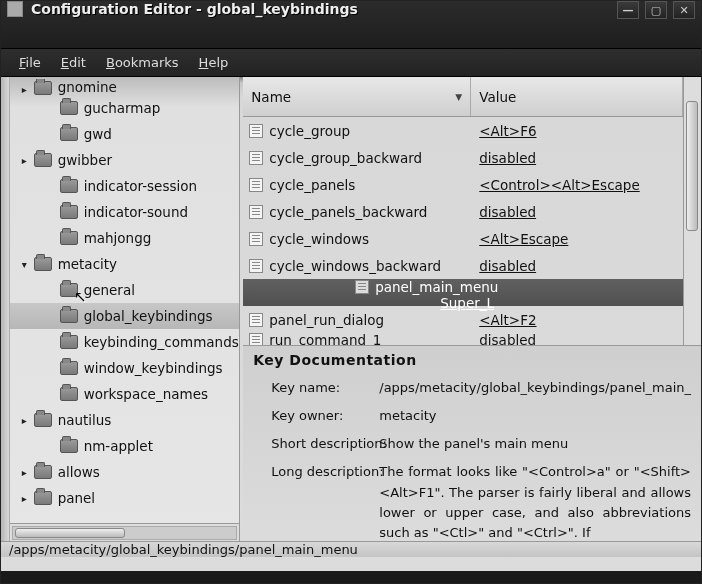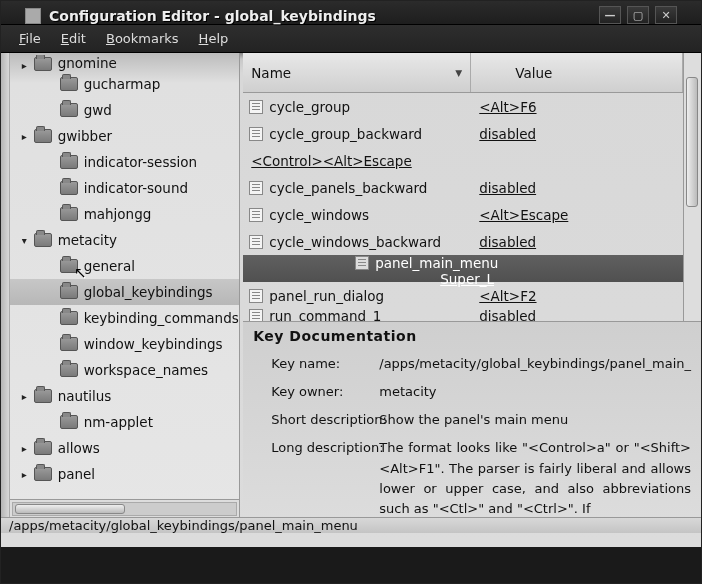--- a/index.html
+++ b/index.html
@@ -1,18 +1,18 @@
 <!DOCTYPE html>
 <html><head>
 <meta charset="utf-8">
 <style>
 * { box-sizing: border-box; margin: 0; padding: 0; font-family: "DejaVu Sans", "Liberation Sans", Arial, sans-serif; }
 body { background: #000; width: 702px; height: 584px; overflow: hidden; position: relative; }
 .window-frame { width: 702px; height: 584px; background: #1a1a1a; border: 1px solid #222; }
-.titlebar { height: 24px; background: linear-gradient(#2b2b2b,#1e1e1e); display: flex; align-items: flex-end; padding: 0 24px; border-bottom: 1px solid #000; }
+.titlebar { height: 48px; background: linear-gradient(#2b2b2b,#1e1e1e); display: flex; align-items: flex-start; padding: 0 6px; border-bottom: 1px solid #000; }
 .titlebar-icon { width: 16px; height: 16px; background: #aaa; margin-right: 8px; border: 1px solid #888; }
 .titlebar-text { color: #eee; font-size: 14px; font-weight: bold; text-shadow: 1px 1px #000; flex: 1; }
 .win-controls { display: flex; gap: 6px; }
 .win-btn { width: 22px; height: 18px; background: linear-gradient(#3a3a3a,#222); border: 1px solid #555; display:flex;align-items:center;justify-content:center;color:#ccc;font-size:11px;font-weight:bold; }
 .menubar { height: 28px; background: linear-gradient(#2e2e2e,#232323); display: flex; align-items: center; padding: 0 10px; gap: 4px; border-bottom: 1px solid #000; }
 .menu-item { color: #ddd; font-size: 13px; padding: 4px 8px; }
 .menu-item u { text-decoration: underline; }
 .client { position: relative; height: 494px; background: linear-gradient(#888,#c8c8c8 6px,#d8d8d8 20px,#dcdcdc); display:flex; flex-direction:column; }
 .upper { display:flex; height: 464px; }
 .tree-pane { width: 245px; border-right: 1px solid #999; display:flex; flex-direction:column; background: linear-gradient(#bcbcbc,#e0e0e0 30px,#e6e6e6); }
@@ -21,21 +21,21 @@
 .tree-row.selected { background: linear-gradient(#c7c7c7,#b7b7b7); }
 .expander { width: 10px; margin: 0 2px 0 4px; color:#222; font-size:10px; }
 .folder-icon { width: 18px; height: 14px; background: linear-gradient(#9a9a9a,#7a7a7a); border:1px solid #555; border-radius:2px; margin-right:6px; position:relative; }
 .folder-icon::before { content:""; position:absolute; top:-4px; left:1px; width:7px; height:4px; background:#888; border:1px solid #555; border-bottom:none; border-radius:2px 2px 0 0; }
 .tree-label { }
 .hscroll { height: 18px; border-top:1px solid #999; background:#ddd; display:flex; align-items:center; }
 .hscroll .track { flex:1; height:14px; background:#ccc; border:1px solid #aaa; margin:0 2px; position:relative; }
 .hscroll .thumb { position:absolute; left:2px; top:1px; width:110px; height:10px; background:linear-gradient(#eee,#bbb); border:1px solid #888; border-radius:3px; }
 .right-pane { flex:1; display:flex; flex-direction:column; position:relative; }
 .grid-wrap { height: 268px; display:flex; }
-.grid-hdr { display:flex; background:linear-gradient(#e8e8e8,#cfcfcf); border-bottom:1px solid #999; height:43px;gap:36px; }
+.grid-hdr { display:flex; background:linear-gradient(#e8e8e8,#cfcfcf); border-bottom:1px solid #999; height:43px; }
 .grid-hdr .col { border-right:1px solid #aaa; padding:4px 8px; font-size:13.5px; color:#111; display:flex; align-items:center; }
 .grid-hdr .col.name { width:228px; font-weight:normal; justify-content:space-between; }
 .grid-hdr .col.value { flex:1; }
 .sort-arrow { font-size:9px; color:#444; }
 .grid-body { height: 242px; overflow:hidden; }
 .grid-row { display:flex; height:27px; align-items:center; font-size:13.5px; color:#111; }
 .grid-row.selected { background: linear-gradient(#606060,#505050); color:#fff;flex-direction:column; }
 .grid-row .cell-name { width:228px; display:flex; align-items:center; padding-left:6px; gap:6px; }
 .grid-row .cell-value { flex:1; padding-left:8px;text-decoration:underline; }
 .key-icon { width:14px; height:14px; background:#f4f4f4; border:1px solid #888; position:relative; }
@@ -194,20 +194,24 @@
                   <div class="cell-value">&lt;Alt&gt;F6</div>
                 </div>
                 <div class="grid-row">
                   <div class="cell-name">
                     <span class="key-icon"></span>
                     <span>cycle_group_backward</span>
                   </div>
                   <div class="cell-value">disabled</div>
                 </div>
                 <div class="grid-row">
+                  <div class="cell-name">
+                    <span class="key-icon"></span>
+                    <span>cycle_panels</span>
+                  </div>
                   <div class="cell-value">&lt;Control&gt;&lt;Alt&gt;Escape</div>
                 </div>
                 <div class="grid-row">
                   <div class="cell-name">
                     <span class="key-icon"></span>
                     <span>cycle_panels_backward</span>
                   </div>
                   <div class="cell-value">disabled</div>
                 </div>
                 <div class="grid-row">

